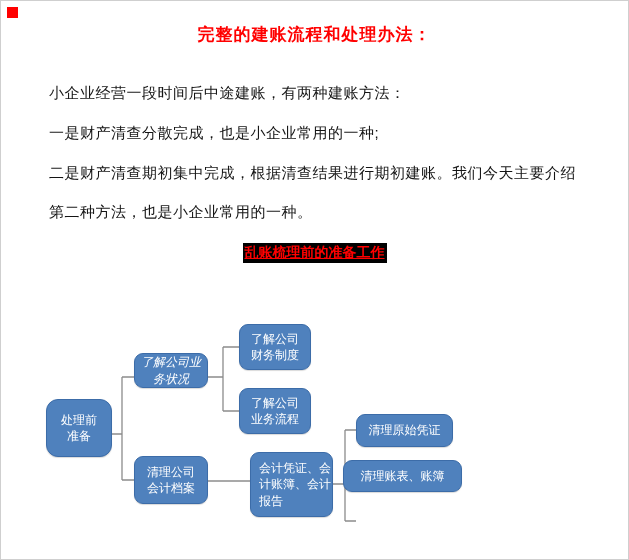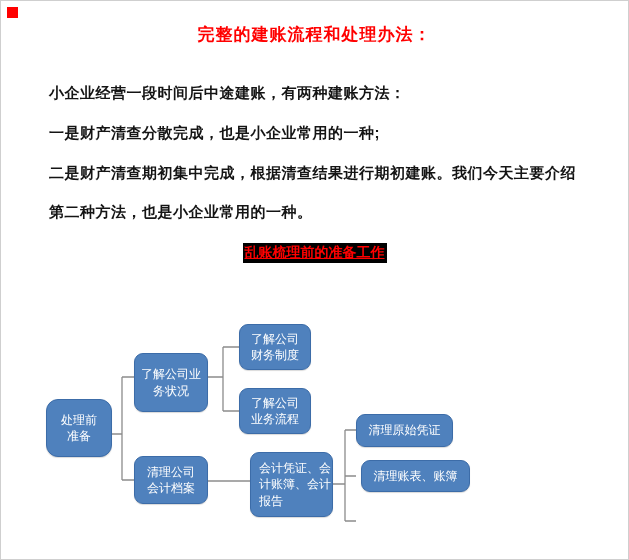--- a/index.html
+++ b/index.html
@@ -23,21 +23,21 @@
     margin: 22px 40px 0;
     text-align: center;
     color: #ff0000;
     font-size: 17px;
     font-weight: bold;
     letter-spacing: 1px;
   }
   .body-text {
     margin: 38px 48px 0;
     font-size: 15px;
-    font-weight: bold;
+    font-weight: normal;
     color: #141414;
   }
   .body-text p {
     margin: 0 0 21px;
     line-height: 1.25;
     letter-spacing: 0.5px;
   }
   .section-heading-wrap {
     text-align: center;
     margin-top: 12px;
@@ -67,28 +67,28 @@
     align-items: center;
     justify-content: center;
     text-align: center;
     white-space: pre-line;
     font-size: 12px;
     line-height: 1.35;
     box-sizing: border-box;
     box-shadow: 0 1px 1px rgba(0,0,0,0.15);
   }
   .n0 { left: 45px;  top: 398px; width: 66px; height: 58px; border-radius: 12px; }
-  .n1 { left: 133px; top: 352px; width: 74px; height: 59px; }
+  .n1 { left: 133px; top: 352px; width: 74px; height: 35px; font-style: italic; }
   .n2 { left: 238px; top: 323px; width: 72px; height: 46px; }
   .n3 { left: 238px; top: 387px; width: 72px; height: 46px; }
   .n4 { left: 133px; top: 455px; width: 74px; height: 48px; }
   .n5 { left: 249px; top: 451px; width: 83px; height: 65px;
         justify-content: flex-start; text-align: left; padding-left: 8px; }
   .n6 { left: 355px; top: 413px; width: 97px; height: 33px; }
-  .n7 { left: 360px; top: 459px; width: 109px; height: 32px; }
+  .n7 { left: 342px; top: 459px; width: 119px; height: 32px; }
   .n8 { left: 355px; top: 504px; width: 97px; height: 33px; }
 </style>
 </head>
 <body>
 
 <div class="page">
 
   <div class="red-marker"></div>
 
   <h1 class="title">完整的建账流程和处理办法：</h1>

